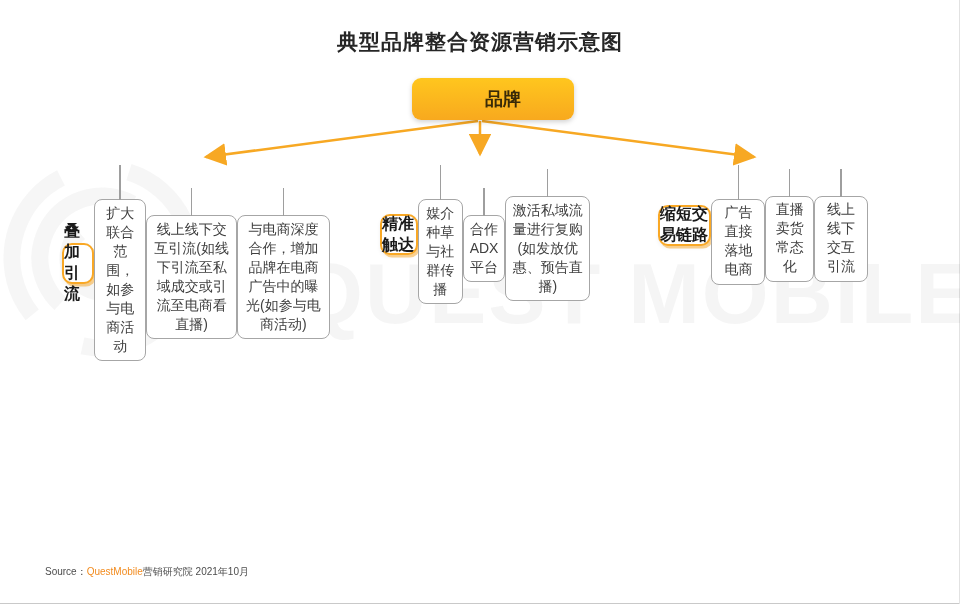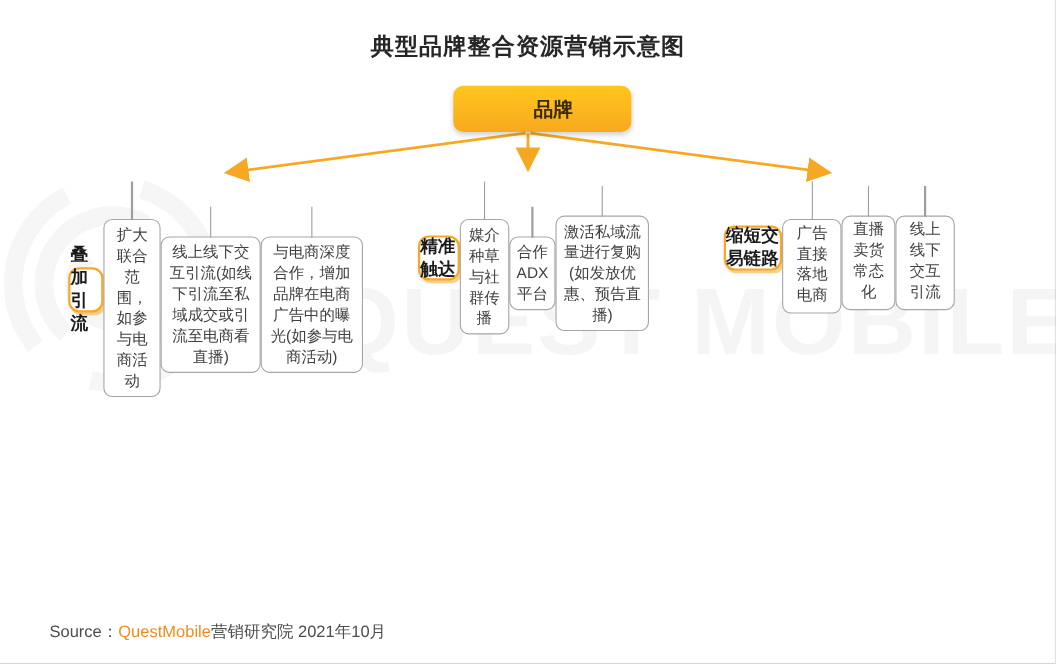--- a/index.html
+++ b/index.html
@@ -57,21 +57,21 @@
     text-align:center; font-size:14px; line-height:19px; color:#404040;
     padding:4px 6px;
   }
   .item-box::before {
     content:""; position:absolute; top:-28px; left:calc(50% - 0.75px);
     width:1.5px; height:28px; background:#9e9e9e;
   }
   .cat-box + .item-box { margin-top:34px; }
   .cat-box + .item-box::before { top:-35px; height:35px; }
 
-  .source { position:absolute; left:45px; top:565px; z-index:3; font-size:15px; color:#4d4d4d; }
+  .source { position:absolute; left:45px; top:565px; z-index:3; font-size:10px; color:#4d4d4d; }
   .source .brand { color:#f28b1e; }
 </style>
 </head>
 <body>
 
 <div class="canvas">
 
   <div class="wm-text">QUEST MOBILE</div>
 
   <svg class="wm-logo" width="200" height="200" viewBox="0 0 200 200">

